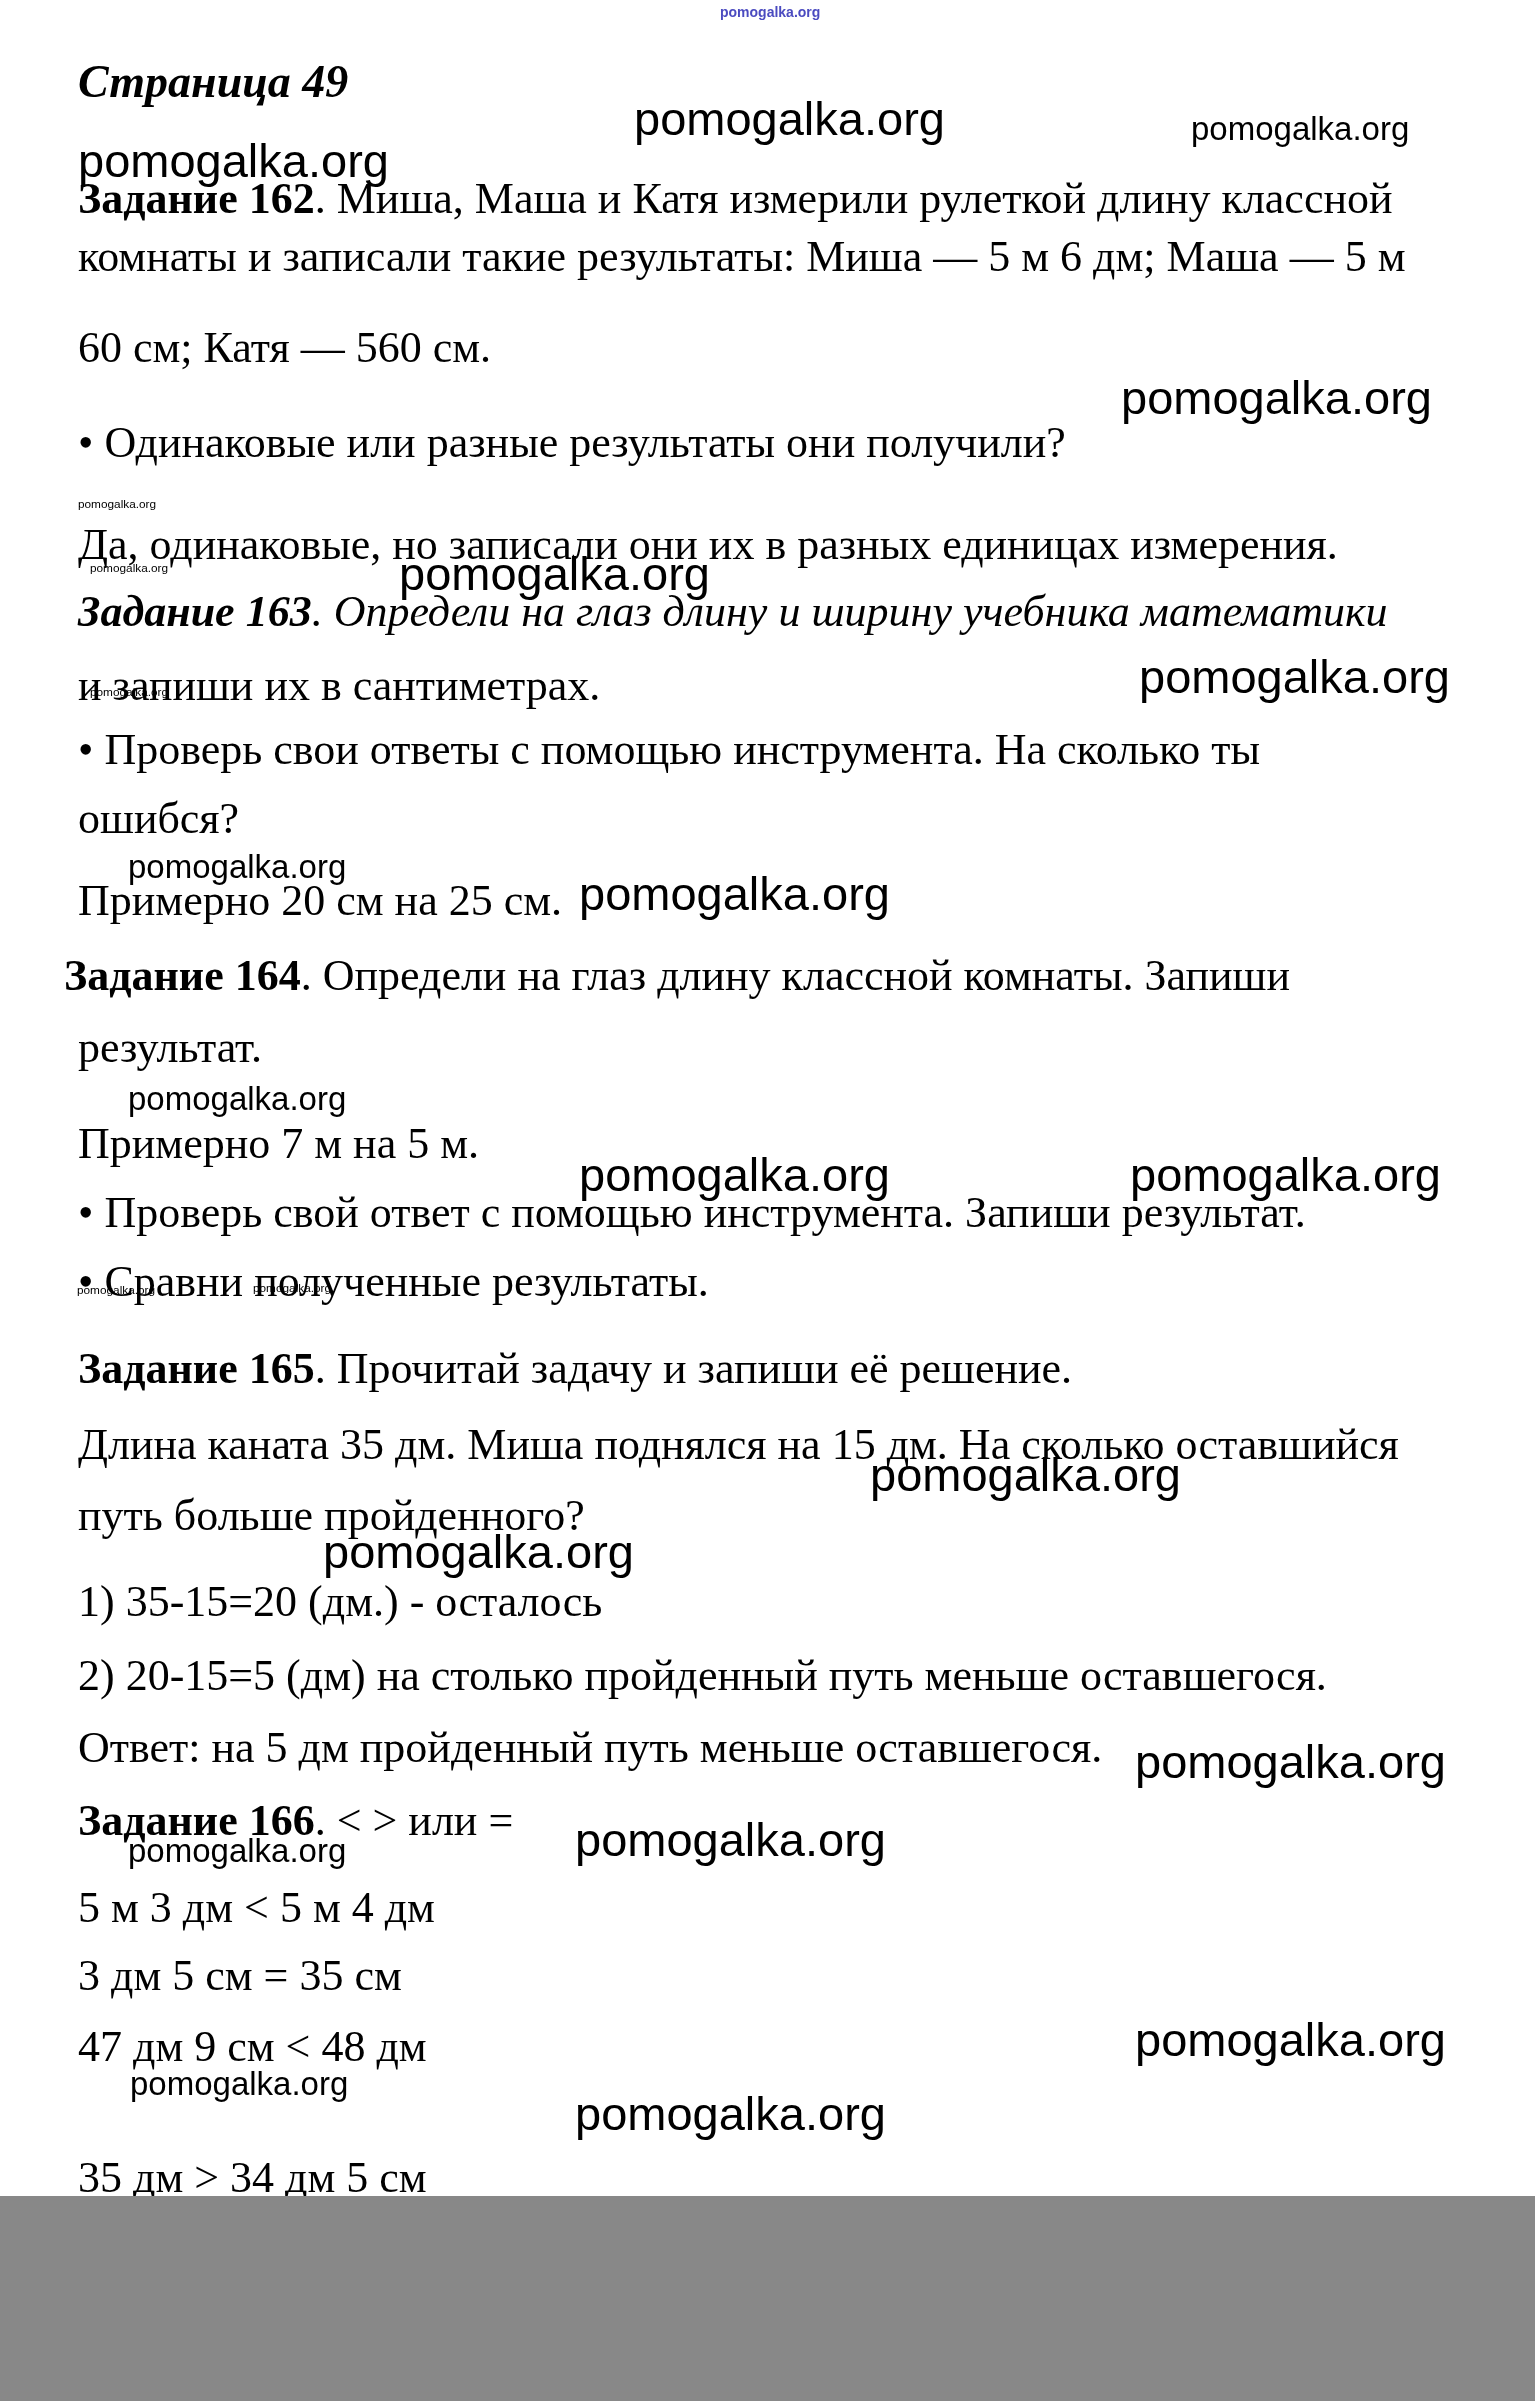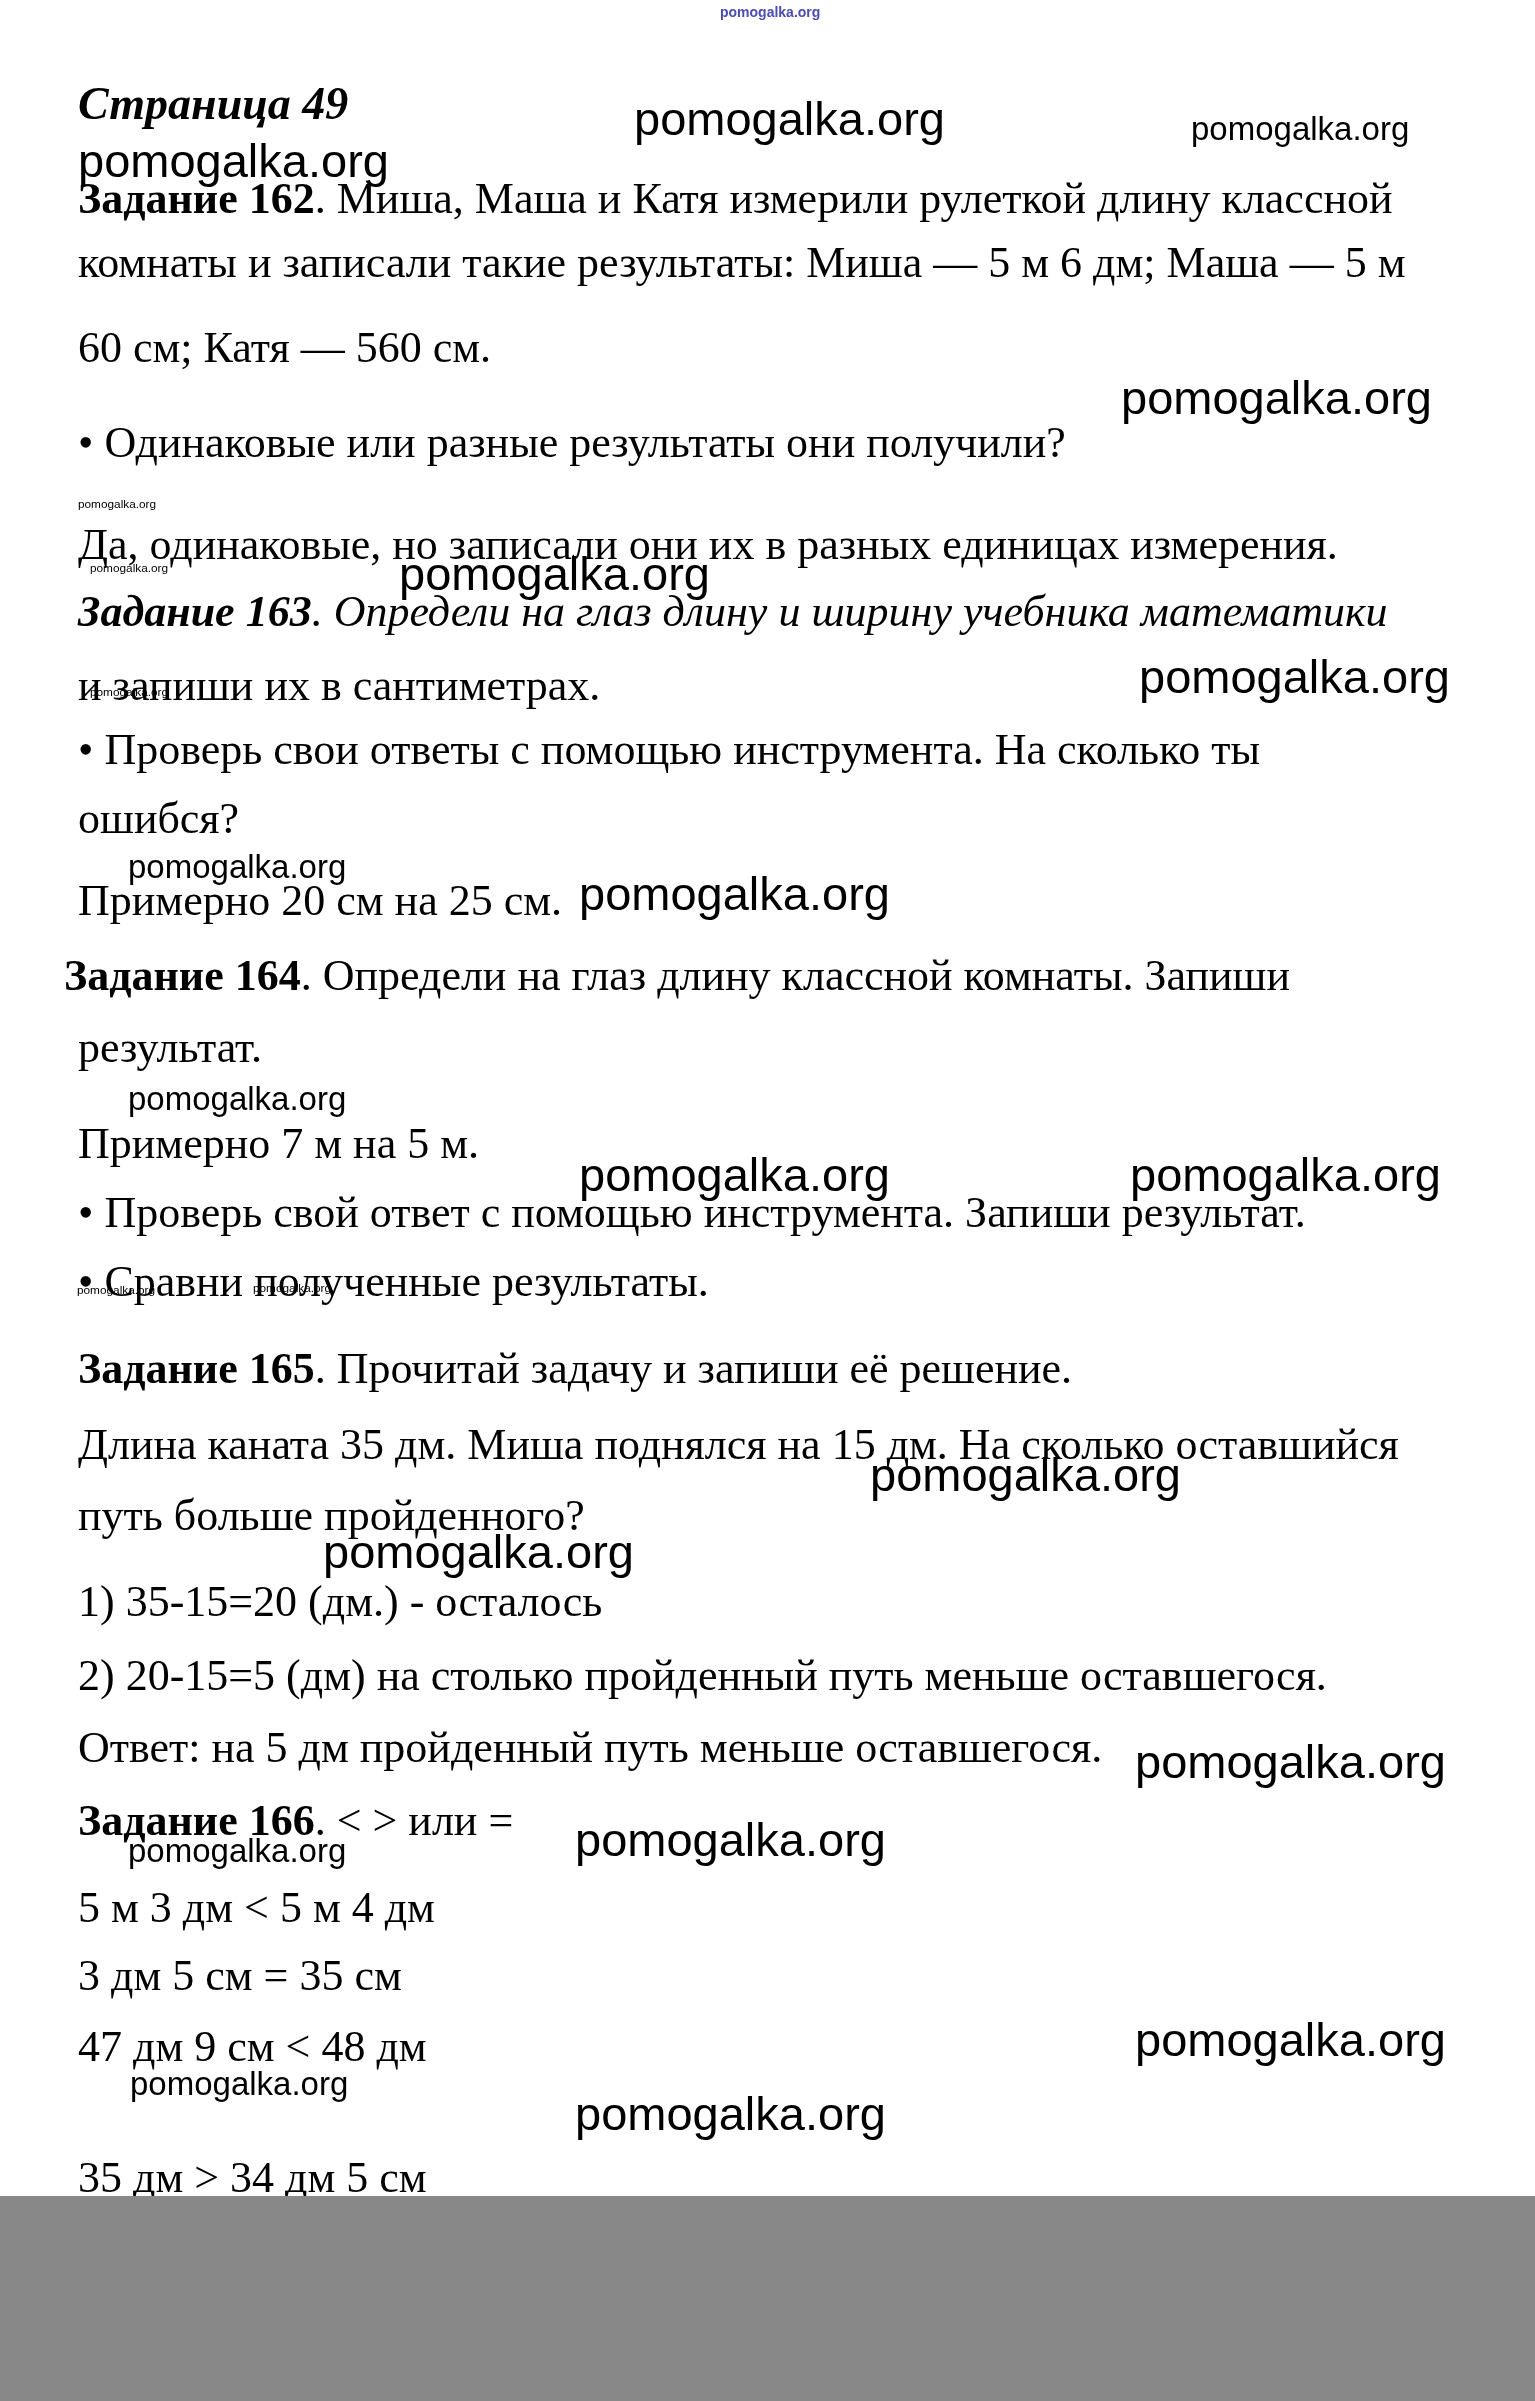--- a/index.html
+++ b/index.html
@@ -45,25 +45,25 @@
 </style>
 </head>
 <body>
 
 <div class="page">
 
   <div class="wm wm-blue" style="left:720px; top:4.7px;">pomogalka.org</div>
   <div class="wm wm-xl" style="left:634px; top:93px;">pomogalka.org</div>
   <div class="wm wm-md" style="left:1191px; top:111px;">pomogalka.org</div>
 
-  <div class="page-title" style="left:78px; top:78px;">Страница 49</div>
+  <div class="page-title" style="left:78px; top:56px;">Страница 49</div>
   <div class="wm wm-xl" style="left:78px; top:135px;">pomogalka.org</div>
 
   <div class="line" style="left:78px; top:174px;"><span class="b">Задание 162</span><span>. Миша, Маша и Катя измерили рулеткой длину классной</span></div>
-  <div class="line" style="left:78px; top:238px;">комнаты и записали такие результаты: Миша — 5 м 6 дм; Маша — 5 м</div>
+  <div class="line" style="left:78px; top:232px;">комнаты и записали такие результаты: Миша — 5 м 6 дм; Маша — 5 м</div>
   <div class="line" style="left:78px; top:323px;">60 см; Катя — 560 см.</div>
   <div class="wm wm-xl" style="left:1121px; top:372px;">pomogalka.org</div>
   <div class="line" style="left:78px; top:418px;">• Одинаковые или разные результаты они получили?</div>
   <div class="wm wm-xs" style="left:78px; top:498px;">pomogalka.org</div>
   <div class="line" style="left:78px; top:520px;">Да, одинаковые, но записали они их в разных единицах измерения.</div>
 
   <div class="wm wm-xs" style="left:90px; top:562px;">pomogalka.org</div>
   <div class="wm wm-xl" style="left:399px; top:548px;">pomogalka.org</div>
   <div class="line" style="left:78px; top:587px;font-style:italic;"><span class="b">Задание 163</span><span>. Определи на глаз длину и ширину учебника математики</span></div>
   <div class="line" style="left:78px; top:661px;">и запиши их в сантиметрах.</div>

